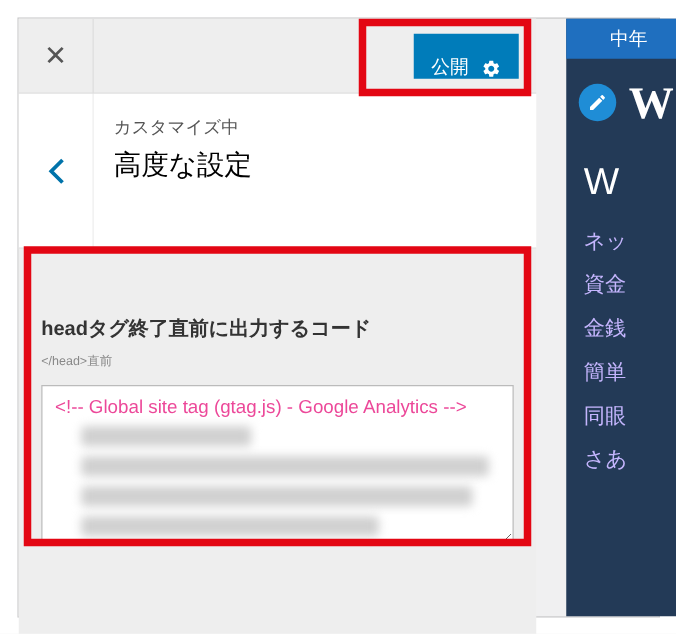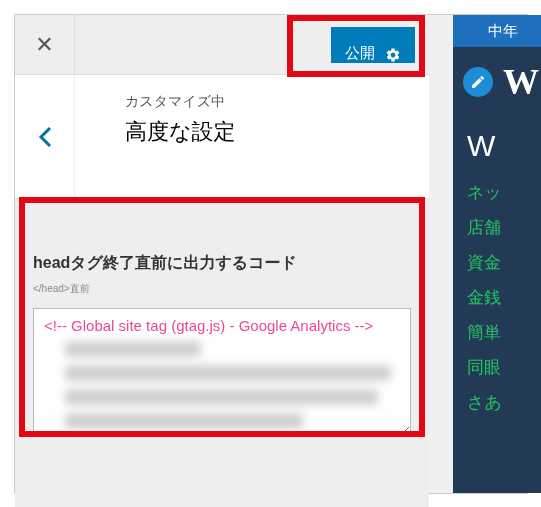--- a/index.html
+++ b/index.html
@@ -6,42 +6,42 @@
 body { font-family: -apple-system, "Segoe UI", sans-serif; background: #fff; width: 541px; height: 507px; overflow: hidden; position: relative; }
 .frame { position: absolute; left: 14px; top: 14px; width: 514px; height: 480px; border: 1px solid #ccc; background: #f0f0f1; }
 .sidebar { position: absolute; left: 0; top: 0; width: 414px; height: 100%; background: #eee; }
 .topbar { display: flex; height: 60px; background: #eee; border-bottom: 1px solid #ddd; align-items: center; }
 .close-btn { width: 60px; height: 60px; display: flex; align-items: center; justify-content: center; font-size: 22px; color: #555; cursor: pointer; border-right: 1px solid #ddd; }
 .spacer { flex: 1; }
 .publish-wrap { margin-right: 14px; }
 .publish-btn { background: #007cba; color: #fff; border: none; height: 36px; padding: 0 14px; display: inline-flex; align-items: flex-end; gap: 10px; font-size: 15px; cursor: pointer; }
 .gear { width: 16px; height: 16px; display: inline-block; }
 .highlight-publish { position: absolute; border: 6px solid #e30613; pointer-events: none; left: 272px; top: 0; width: 138px; height: 62px; }
-.breadcrumb-row { display: flex; background: #fff; border-bottom: 1px solid #ddd; height: 124px; gap: 34px; }
+.breadcrumb-row { display: flex; background: #fff; border-bottom: 1px solid #ddd; height: 124px; }
 .back-btn { width: 60px; display: flex; align-items: center; justify-content: center; color: #0073aa; font-size: 24px; cursor: pointer; border-right: 1px solid #eee; }
 .bc-text { padding: 18px 16px; }
 .bc-small { font-size: 14px; color: #555; margin-bottom: 6px; }
 .bc-large { font-size: 22px; color: #000000; }
 .section { background: #eee; padding: 14px 18px; }
 .sec-title { font-size: 16px; font-weight: bold; color: #333; margin-bottom: 8px; margin-top: 40px; }
 .sec-sub { font-size: 10px; color: #888; margin-bottom: 12px; }
 .textarea { width: 100%; height: 128px; border: 1px solid #bbb; font-size: 15px; padding: 8px 10px; resize: vertical; font-family: inherit; color: #ec4899; background: #fff; overflow-y: scroll; }
 .blur-lines { position: absolute; left: 50px; top: 326px; width: 340px; pointer-events: none; }
 .blur-line { height: 16px; background: #d0d0d0; filter: blur(4px); margin-bottom: 8px; border-radius: 3px; }
 .highlight-section { position: absolute; border: 6px solid #e30613; pointer-events: none; left: 4px; top: 182px; width: 406px; height: 240px; }
 .sec2 { padding-top: 18px; }
 .preview { position: absolute; left: 438px; top: 0; width: 100px; height: 100%; background: #233a57; color: #fff; }
 .pv-top { background: #1f6fbf; height: 32px; display: flex; align-items: center; justify-content: center; font-size: 15px; }
 .pv-logo-row { display: flex; align-items: center; padding: 14px 10px; gap: 10px; }
 .edit-circle { width: 30px; height: 30px; border-radius: 50%; background: #1f8dd6; display: flex; align-items: center; justify-content: center; }
 .edit-circle svg { width: 16px; height: 16px; }
 .pv-w { font-size: 36px; font-weight: bold; color: #fff; font-family: Georgia, serif; }
 .pv-body { padding: 12px 14px; }
 .pv-h { font-size: 30px; font-weight: 300; margin-bottom: 18px; }
-.pv-line { font-size: 17px; margin-bottom: 12px; color: #22c55e; }
+.pv-line { font-size: 17px; margin-bottom: 12px; color: #c4b5fd; }
 </style>
 </head>
 <body>
 
 <div class="frame">
   <div class="sidebar">
     <div class="topbar">
       <div class="close-btn">✕</div>
       <div class="spacer"></div>
       <div class="publish-wrap">
@@ -95,21 +95,20 @@
       <div class="edit-circle">
         <svg viewBox="0 0 24 24" fill="#fff">
             <path d="M3 17.25V21h3.75L17.81 9.94l-3.75-3.75L3 17.25zM20.71 7.04c.39-.39.39-1.02 0-1.41l-2.34-2.34c-.39-.39-1.02-.39-1.41 0l-1.83 1.83 3.75 3.75 1.83-1.83z"></path>
           </svg>
       </div>
       <div class="pv-w">W</div>
     </div>
     <div class="pv-body">
       <div class="pv-h">W</div>
       <div class="pv-line">ネッ</div>
-      <div class="pv-line">店舗</div>
       <div class="pv-line">資金</div>
       <div class="pv-line">金銭</div>
       <div class="pv-line">簡単</div>
       <div class="pv-line">同眼</div>
       <div class="pv-line">さあ</div>
     </div>
   </div>
 </div>
 
 </body></html>

